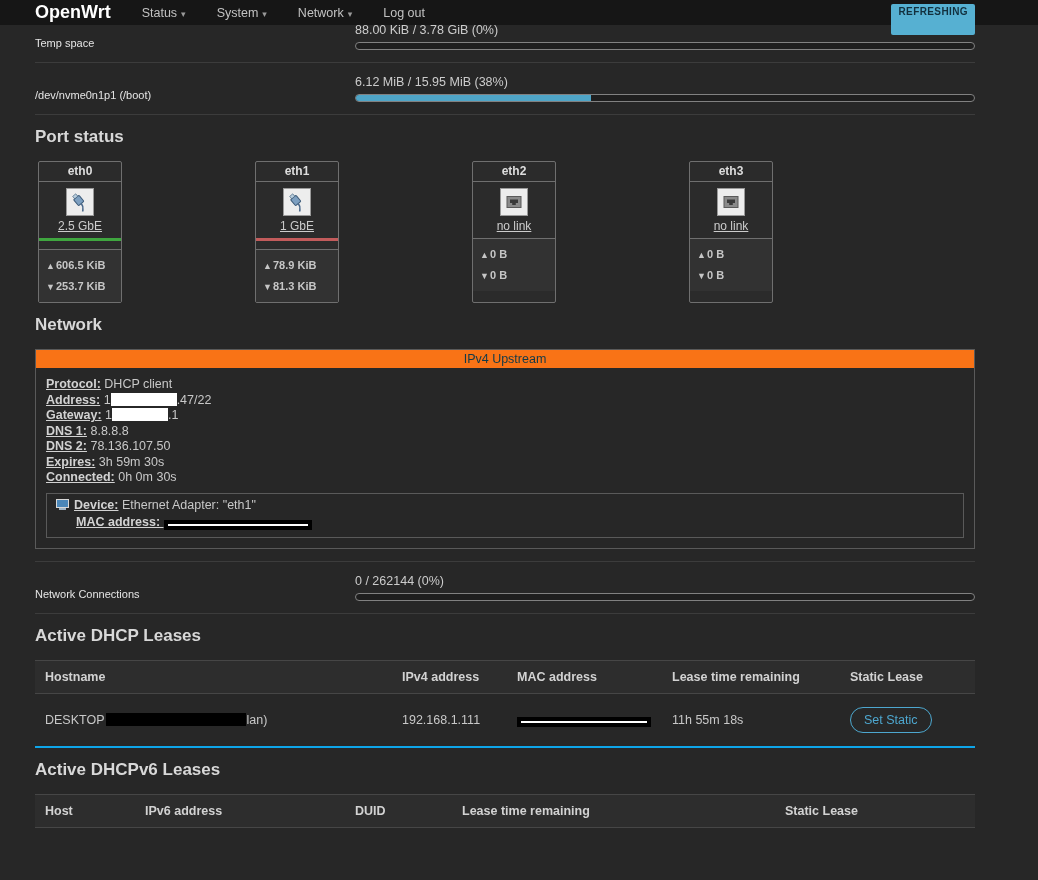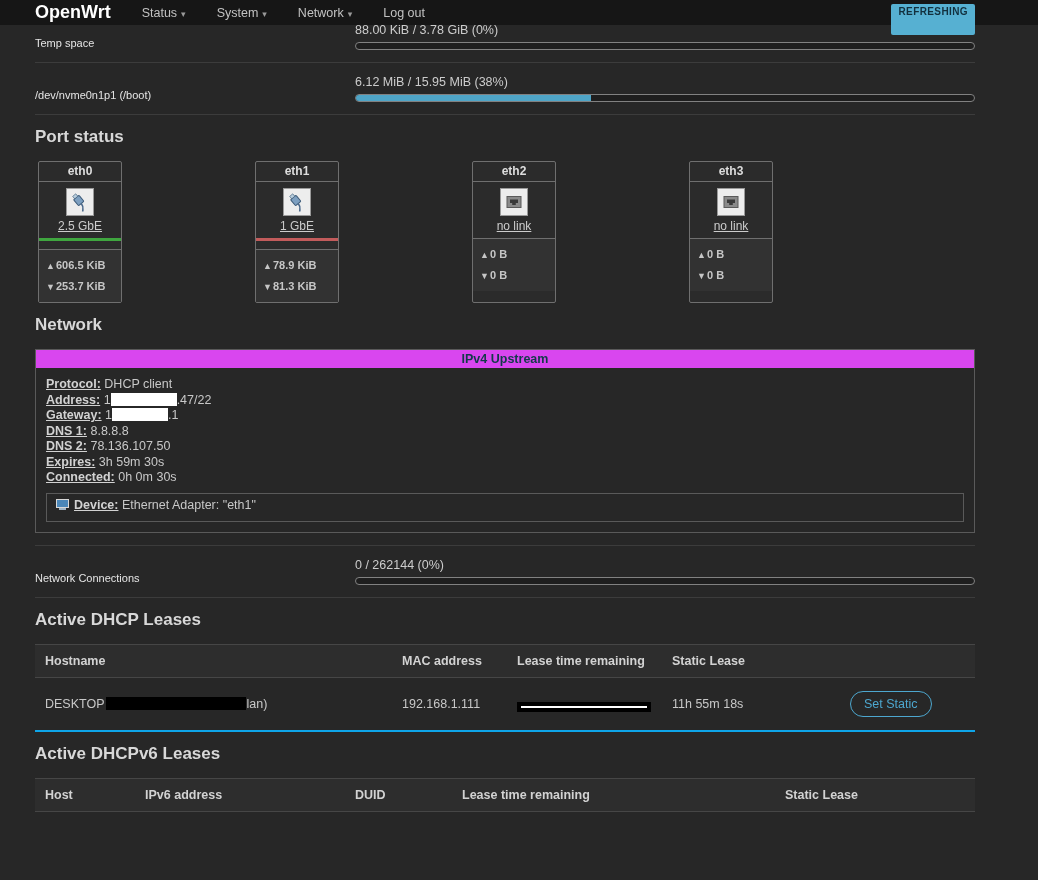--- a/index.html
+++ b/index.html
@@ -53,21 +53,21 @@
   .port-icon { display:inline-flex; width:28px; height:28px; background:#ededed;
                border:1px solid #9a9a9a; align-items:center; justify-content:center; }
   .port-speed { font-size:12px; color:#cccccc; margin-top:3px;text-decoration:underline; }
   .port-accent { height:3px; margin-bottom:8px; }
   .port-stats { border-top:1px solid #6f6f6f; background:#323232; padding:5px 7px; font-size:11px; color:#c6c6c6; }
   .traffic-line { line-height:20px; white-space:nowrap;font-weight:bold; }
   .arrow { font-size:9px; display:inline-block; width:10px; }
 
   
   .net-card { border:1px solid #5a5a5a; margin-top:14px; }
-  .net-card-header { background:#d946ef; color:#123a49; font-size:12.5px; font-weight:bold;
+  .net-card-header { background:#f97316; color:#123a49; font-size:12.5px; font-weight:normal;
                      text-align:center; padding:2px 0; }
   .net-card-body { padding:9px 10px 10px; font-size:12.5px; }
   .net-line { line-height:15.5px; }
   .b { font-weight:bold; color:#d2d2d2;text-decoration:underline; }
   .device-box { border:1px solid #5a5a5a; margin-top:7px; padding:4px 9px 6px; }
   .dev-icon { display:inline-block; vertical-align:-2px; margin-right:5px; }
   .indent { padding-left:20px; }
 
   
   .redact-white-sm { display:inline-block; width:66px; height:13px; background:#ffffff; vertical-align:-2px; }
@@ -224,38 +224,40 @@
       <div class="net-line"><span class="b">DNS 1:</span><span> 8.8.8.8</span></div>
       <div class="net-line"><span class="b">DNS 2:</span><span> 78.136.107.50</span></div>
       <div class="net-line"><span class="b">Expires:</span><span> 3h 59m 30s</span></div>
       <div class="net-line"><span class="b">Connected:</span><span> 0h 0m 30s</span></div>
 
       <div class="device-box">
         <div class="net-line"><span class="dev-icon"><svg width="13" height="13" viewBox="0 0 13 13">
                 <rect x="0.5" y="1.5" width="12" height="8" fill="#4a86b8" stroke="#d8d8d8"></rect>
                 <rect x="3" y="10" width="7" height="2" fill="#9fb3c4"></rect>
               </svg></span><span class="b">Device:</span><span> Ethernet Adapter: "eth1"</span></div>
+        <div class="net-line indent"><span class="b">MAC address: </span><span class="redact-outline"></span></div>
       </div>
     </div>
   </div>
 
   <div class="stat-row conn-row">
     <div class="stat-label">Network Connections</div>
     <div class="stat-bar-area">
       <div class="stat-value">0 / 262144 (0%)</div>
       <div class="progress">
           <div class="progress-fill" style="width: 0%;"></div>
         </div>
     </div>
   </div>
 
   <h2 class="sec">Active DHCP Leases</h2>
   <div class="lease-table">
     <div class="lt-row lt-head">
       <div class="lt-cell">Hostname</div>
+      <div class="lt-cell">IPv4 address</div>
       <div class="lt-cell">MAC address</div>
       <div class="lt-cell">Lease time remaining</div>
       <div class="lt-cell">Static Lease</div>
     </div>
     <div class="lt-row lt-body-row">
       <div class="lt-cell"><span>DESKTOP</span><span class="redact-black"></span><span>lan)</span></div>
       <div class="lt-cell">192.168.1.111</div>
       <div class="lt-cell"><span class="redact-outline mac-lease"></span></div>
       <div class="lt-cell">11h 55m 18s</div>
       <div class="lt-cell"><button class="btn-outline">Set Static</button></div>

